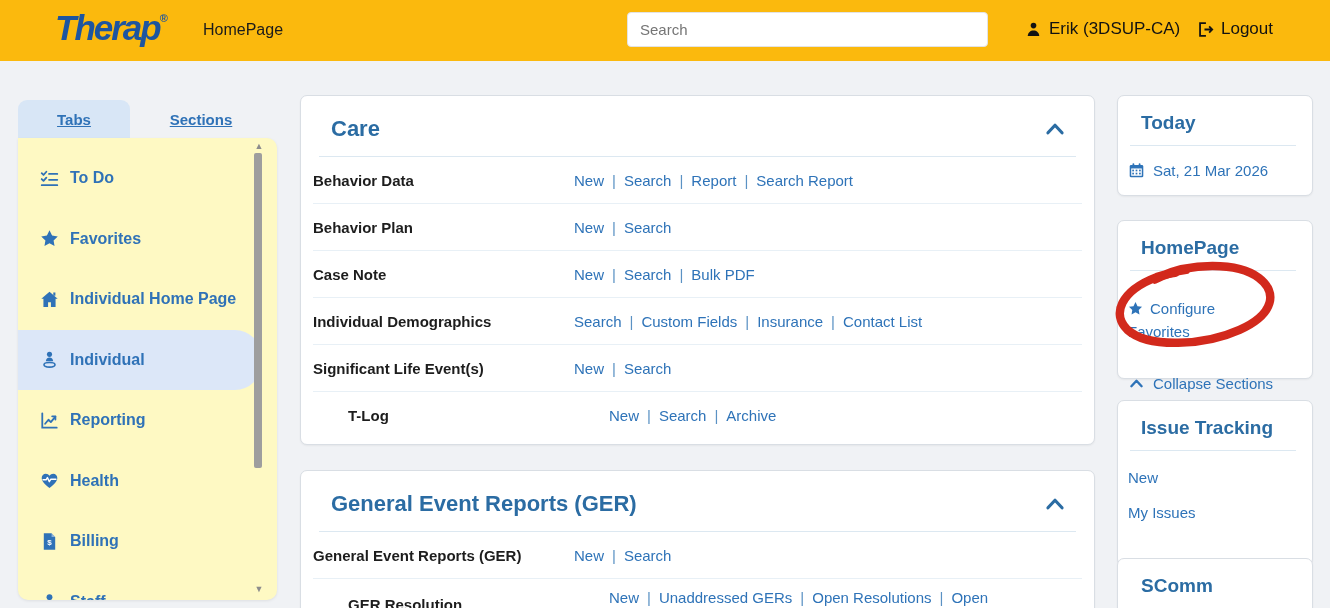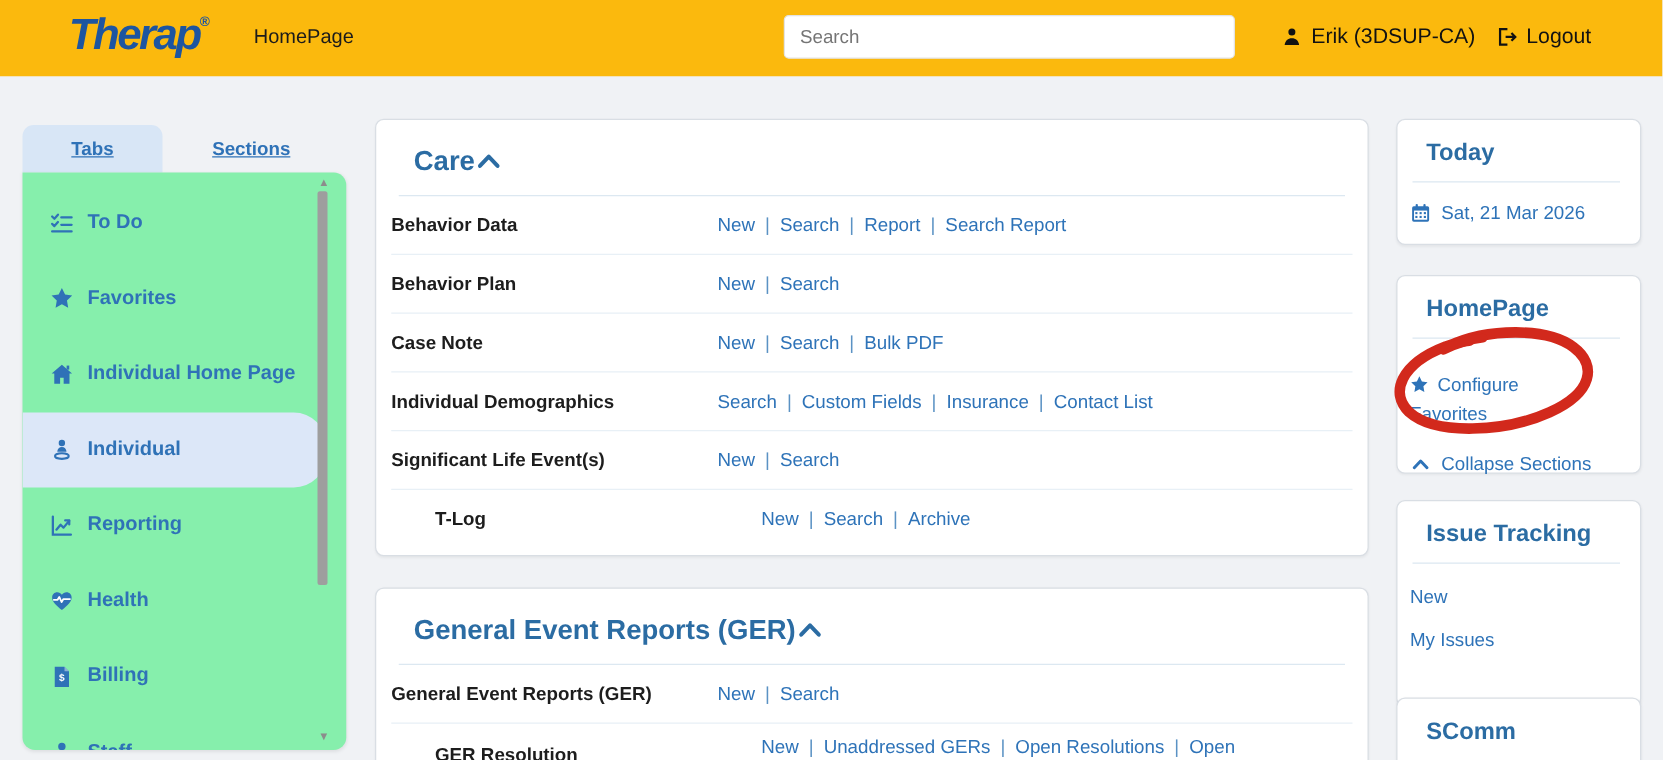--- a/index.html
+++ b/index.html
@@ -19,39 +19,39 @@
   .hdr-logout { left:1197px; }
   .hdr-icon { width:17px; height:17px; color:#121212; display:inline-block; }
   .hdr-icon svg { width:100%; height:100%; display:block; }
 
   
   .tabbar { position:absolute; left:18px; top:100px; display:flex; }
   .tab { width:112px; height:38px; display:flex; align-items:center; justify-content:center; font-size:15px; font-weight:bold; color:#2F72B7; cursor:pointer;text-decoration:underline; }
   .tab.active { background:#D8E6F6; border-radius:9px 9px 0 0; }
   .tab.inactive { margin-left:15px; }
 
-  .side-panel { position:absolute; left:18px; top:138px; width:259px; height:462px; background:#86efac; border-radius:0 10px 10px 10px; box-shadow:0 1px 3px rgba(0,0,0,0.08); overflow:hidden; padding-top:10px; }
+  .side-panel { position:absolute; left:18px; top:138px; width:259px; height:462px; background:#fef9c3; border-radius:0 10px 10px 10px; box-shadow:0 1px 3px rgba(0,0,0,0.08); overflow:hidden; padding-top:10px; }
   .side-item { height:60.5px; display:flex; align-items:center; padding-left:22px; gap:11px; cursor:pointer; width:243px; }
   .side-item.selected { background:#DCE7F8; border-radius:0 26px 26px 0; }
   .side-icon { width:19px; height:19px; color:#2F72B7; flex:0 0 19px; }
   .side-icon svg { width:100%; height:100%; display:block; }
   .side-label { font-size:16px; font-weight:bold; color:#2F72B7; }
 
   .side-scrollbar { position:absolute; left:248px; top:141px; width:22px; height:456px; }
   .scroll-arrow { position:absolute; left:5px; width:12px; font-size:9px; color:#8C8C8C; text-align:center; cursor:pointer; }
   .scroll-arrow.up { top:0; }
   .scroll-arrow.down { top:443px; }
   .scroll-thumb { position:absolute; left:6px; top:12px; width:8px; height:315px; background:#9E9E9E; border-radius:2px; cursor:grab; }
 
   
   .card { position:absolute; background:#fff; border:1px solid #D9DEE4; border-radius:7px; box-shadow:0 1px 2px rgba(0,0,0,0.05); }
   .card-main { left:300px; width:795px; }
   .card-care { top:95px; height:350px; }
   .card-ger { top:470px; height:210px; }
-  .card-head { display:flex; align-items:center; padding:20px 28px 14px 30px; }
+  .card-head { display:flex; align-items:center; justify-content:space-between; padding:20px 28px 14px 30px; }
   .card-title { font-size:22px; font-weight:bold; color:#2B6CA3; }
   .collapse-btn { width:22px; height:22px; color:#2B6CA3; cursor:pointer; }
   .collapse-btn svg { width:100%; height:100%; display:block; }
   .card-divider { border-top:1px solid #DCE8F1; margin:0 18px; }
   .rows { padding:0 12px; }
   .row { display:grid; grid-template-columns:261px 1fr; align-items:center; min-height:47px; border-bottom:1px solid #E8F0F6; }
   .rows .row:last-child { border-bottom:none;margin-left:35px; }
   .row-label { font-size:15px; font-weight:bold; color:#1D1D1D; }
   .row-links { font-size:15px; }
   .row-links a { color:#2E73B8; }
@@ -283,21 +283,21 @@
   </div>
 </div>
 
 <div class="card card-right card-homepage">
   <div class="rc-title">HomePage</div>
   <div class="rc-divider"></div>
   <div class="rc-body">
     <a class="fav-link"><span class="star"><svg viewBox="0 0 20 20">
             <path d="M10 1.4l2.7 5.5 6 .9-4.4 4.2 1 6L10 15.1 4.7 18l1-6L1.3 7.8l6-.9z" fill="currentColor"></path>
           </svg></span><span>Configure Favorites</span></a>
-    <a class="rc-link" style="margin-top:20px;">
+    <a class="rc-link" style="margin-top:32px;">
       <span class="rc-icon">
           <svg viewBox="0 0 20 20">
             <path d="M4 13.2l6-6.4 6 6.4" fill="none" stroke="currentColor" stroke-width="2.8" stroke-linecap="round" stroke-linejoin="round"></path>
           </svg>
         </span>
       <span>Collapse Sections</span>
     </a>
   </div>
 </div>
 

